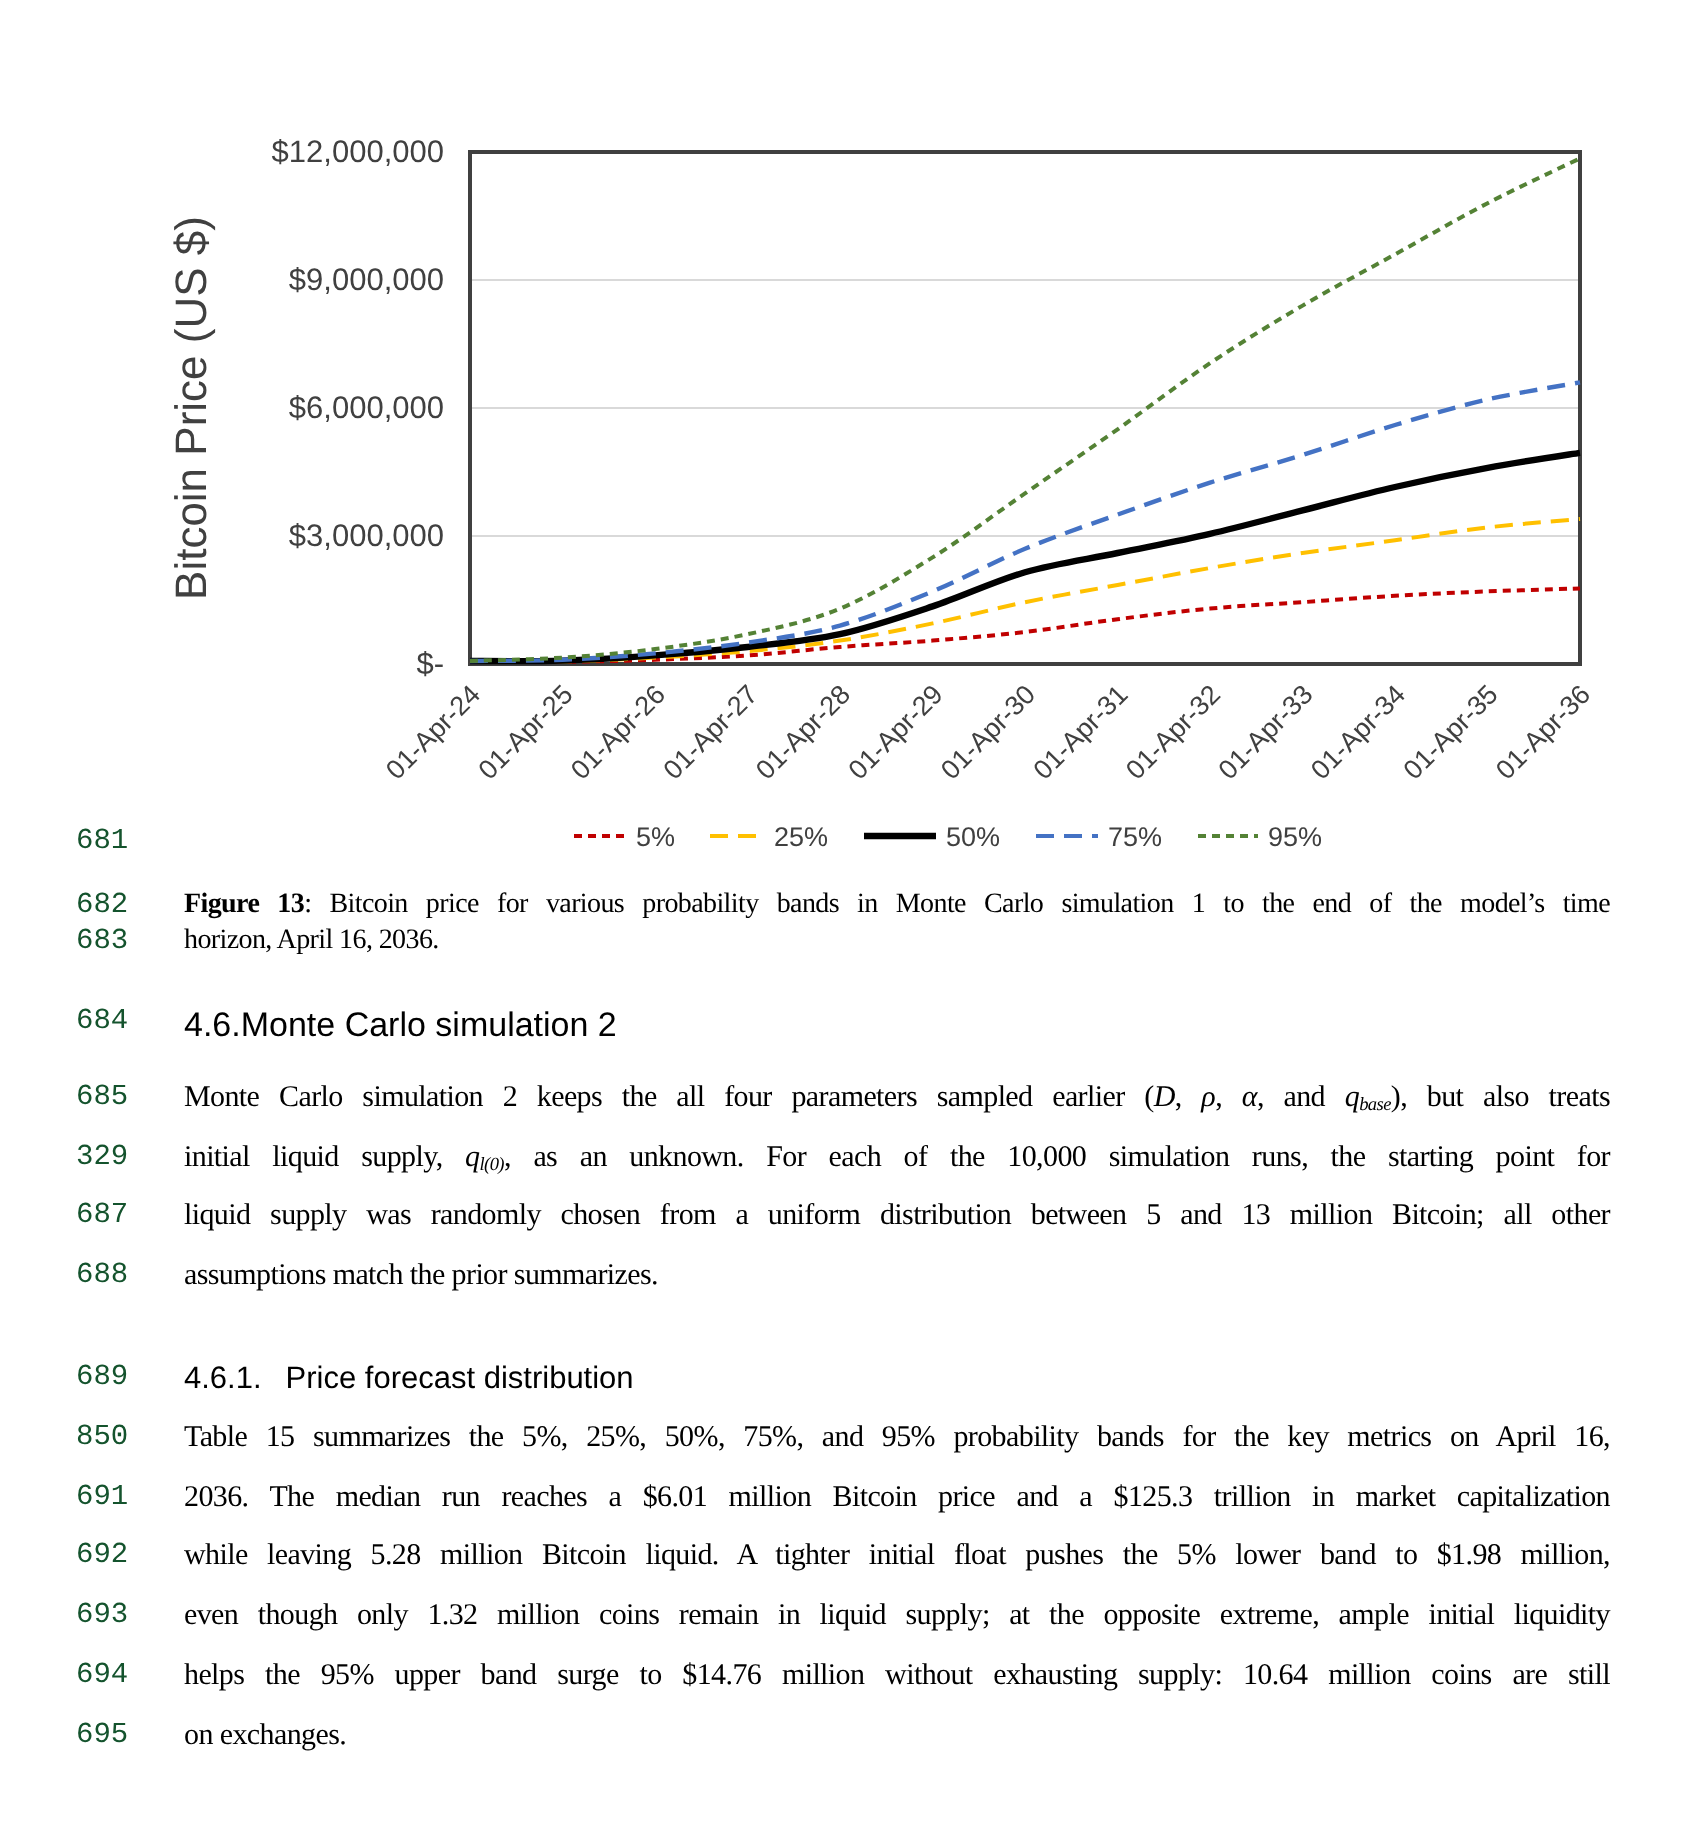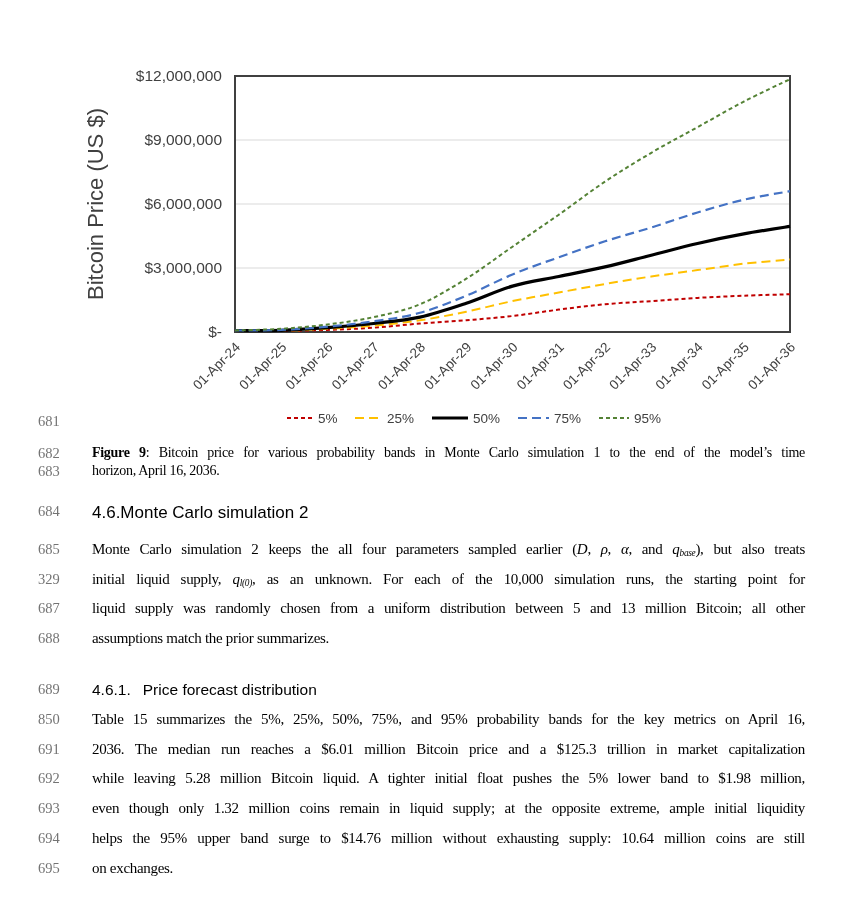--- a/index.html
+++ b/index.html
@@ -2,22 +2,22 @@
 <html><head>
 <meta charset="utf-8">
 <style>
   html,body{margin:0;padding:0;background:#fff;}
   .page{position:relative;width:850px;height:913px;background:#ffffff;overflow:hidden;
         font-family:"Liberation Serif",serif;color:#000;}
   .chart-wrap{position:absolute;left:0;top:0;width:850px;height:432px;}
   .chart-wrap svg{position:absolute;left:0;top:0;}
   
   .row{position:absolute;left:38px;width:767px;}
-  .lnum{position:absolute;left:0;top:1px;font-family:Liberation Serif, serif;
-        font-size:14.5px;color:#737373;}
+  .lnum{position:absolute;left:0;top:1px;font-family:Liberation Mono, monospace;
+        font-size:14.5px;color:#14532d;}
   .ltext{margin-left:54px;width:713px;font-size:15px;letter-spacing:-0.3px;line-height:1.25;}
   .just .ltext{text-align:justify;text-align-last:justify;}
   .caption .ltext{font-size:14px;letter-spacing:-0.3px;}
   .heading1 .ltext{font-family:"Liberation Sans",sans-serif;font-size:17px;letter-spacing:0;}
   .heading2 .ltext{font-family:"Liberation Sans",sans-serif;font-size:15.5px;letter-spacing:0;}
   .seg-b{font-weight:bold;}
   .seg-i{font-style:italic;}
   .seg-sub{font-size:0.62em;vertical-align:-0.22em;}
   .seg-tab{}
   .seg-tab2{margin-left:12px;}
@@ -70,21 +70,21 @@
       </svg>
   </div>
 
   <div class="row" style="top:412px">
     <span class="lnum">681</span>
   </div>
 
   <div id="doc">
       <div class="row caption just" style="top: 444px;">
         <span class="lnum">682</span>
-        <div class="ltext"><span class="seg-b">Figure 9</span><span>: Bitcoin price for various probability bands in Monte Carlo simulation 1 to the end of the model’s time</span></div>
+        <div class="ltext"><span class="seg-b">Figure 13</span><span>: Bitcoin price for various probability bands in Monte Carlo simulation 1 to the end of the model’s time</span></div>
       </div>
       <div class="row caption" style="top: 462.4px;">
         <span class="lnum">683</span>
         <div class="ltext"><span>horizon, April 16, 2036.</span></div>
       </div>
       <div class="row heading1" style="top: 502px;">
         <span class="lnum">684</span>
         <div class="ltext"><span>4.6.</span><span class="seg-tab">Monte Carlo simulation 2</span></div>
       </div>
       <div class="row body just" style="top: 540px;">

